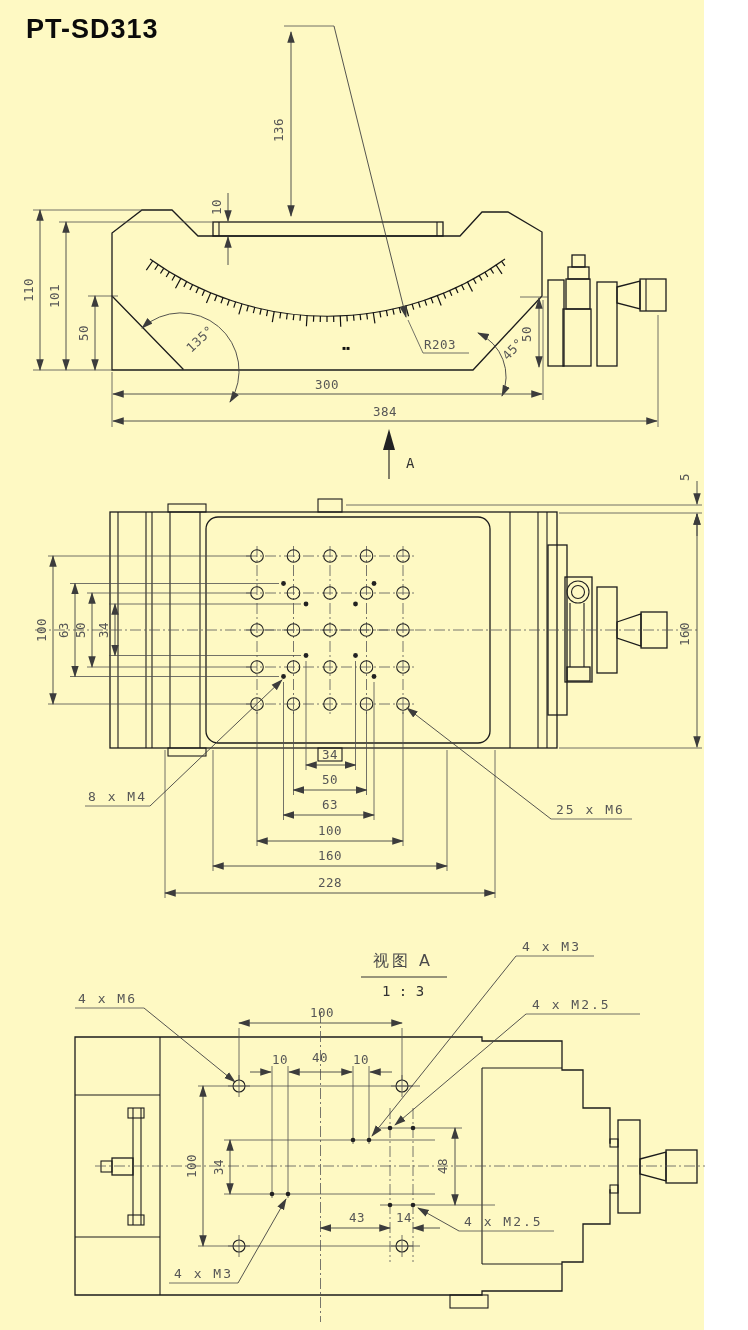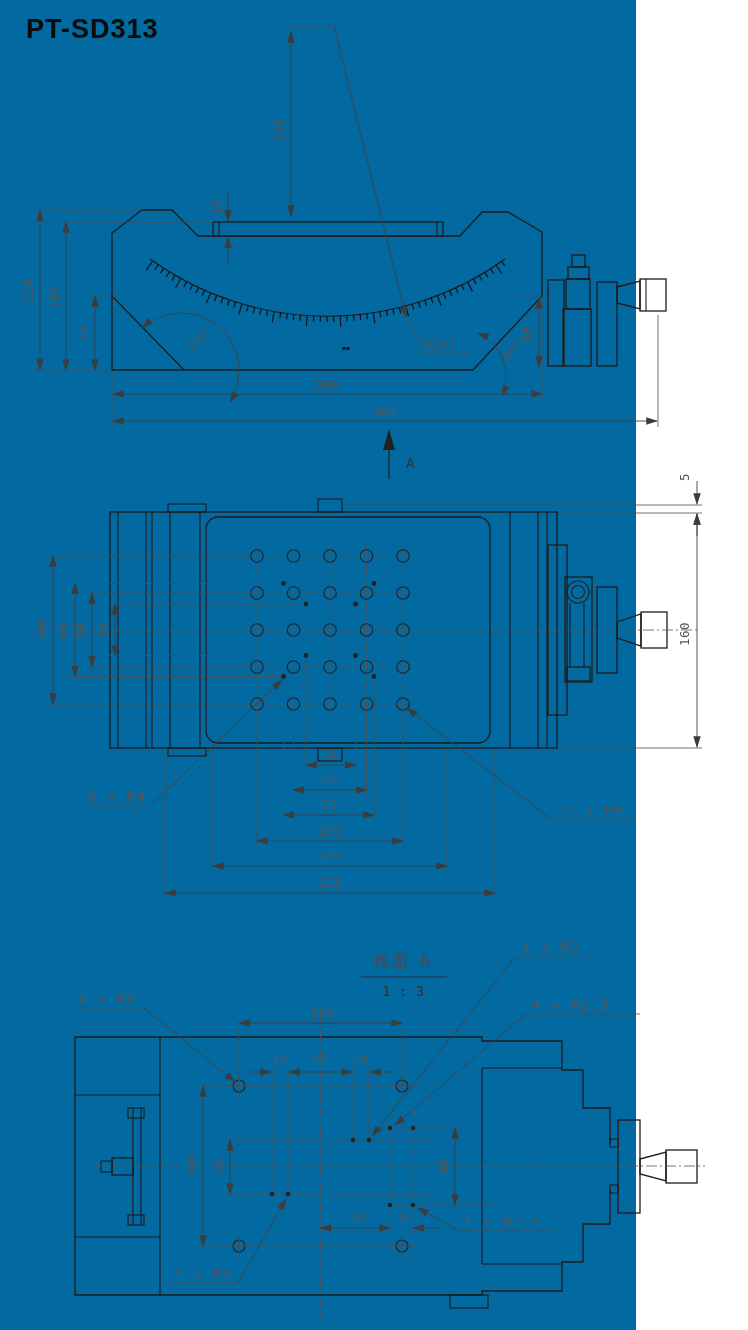--- a/index.html
+++ b/index.html
@@ -1,16 +1,16 @@
 <!DOCTYPE html>
 <html><head>
 <meta charset="utf-8">
 <style>
   html,body{margin:0;padding:0;background:#ffffff;}
-  #sheet{position:relative;width:636px;height:1330px;background:#0369a1;
+  #sheet{position:relative;width:704px;height:1330px;background:#fef9c3;
          font-family:"DejaVu Sans Mono", monospace;}
   svg{position:absolute;left:0;top:0;}
   .ol   {stroke:#1c1c1c;stroke-width:1.3;fill:none;stroke-linejoin:miter;stroke-linecap:square;}
   .ol2  {stroke:#1c1c1c;stroke-width:1.1;fill:none;}
   .thin {stroke:#4f4f4f;stroke-width:0.8;fill:none;}
   .dimln{stroke:#424242;stroke-width:0.9;fill:none;}
   .cl   {stroke:#555555;stroke-width:0.8;fill:none;stroke-dasharray:11 3 2 3;}
   .hole {stroke:#222222;stroke-width:1.1;fill:none;}
   .dot  {fill:#222222;stroke:none;}
   .tick {stroke:#111111;stroke-width:1.2;}

